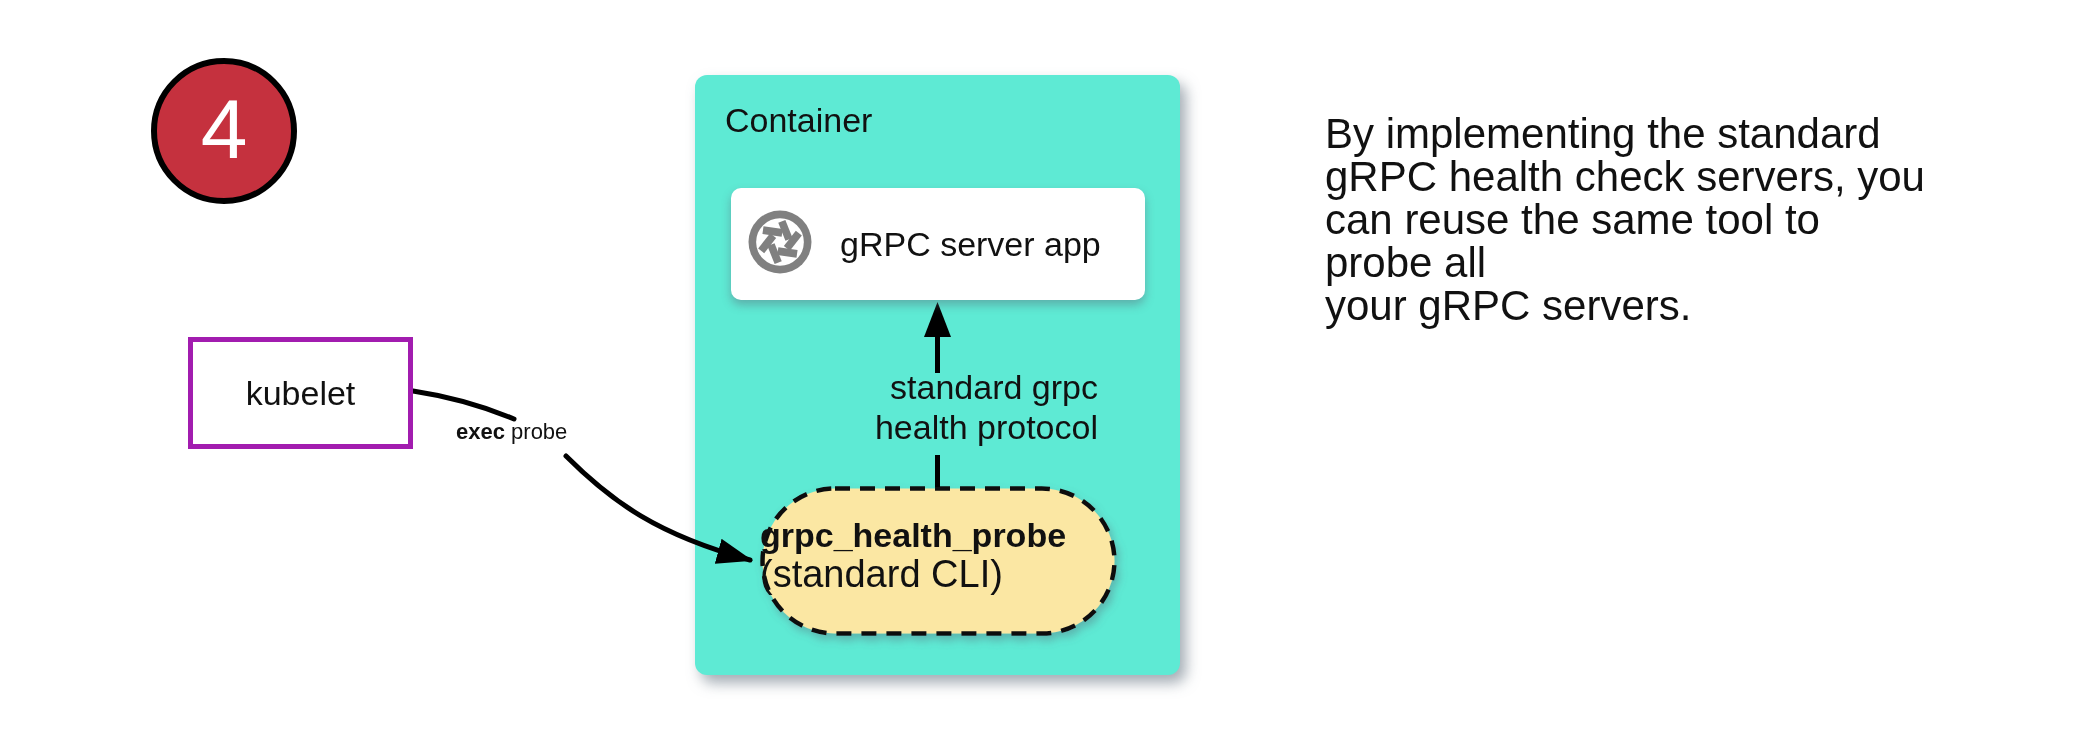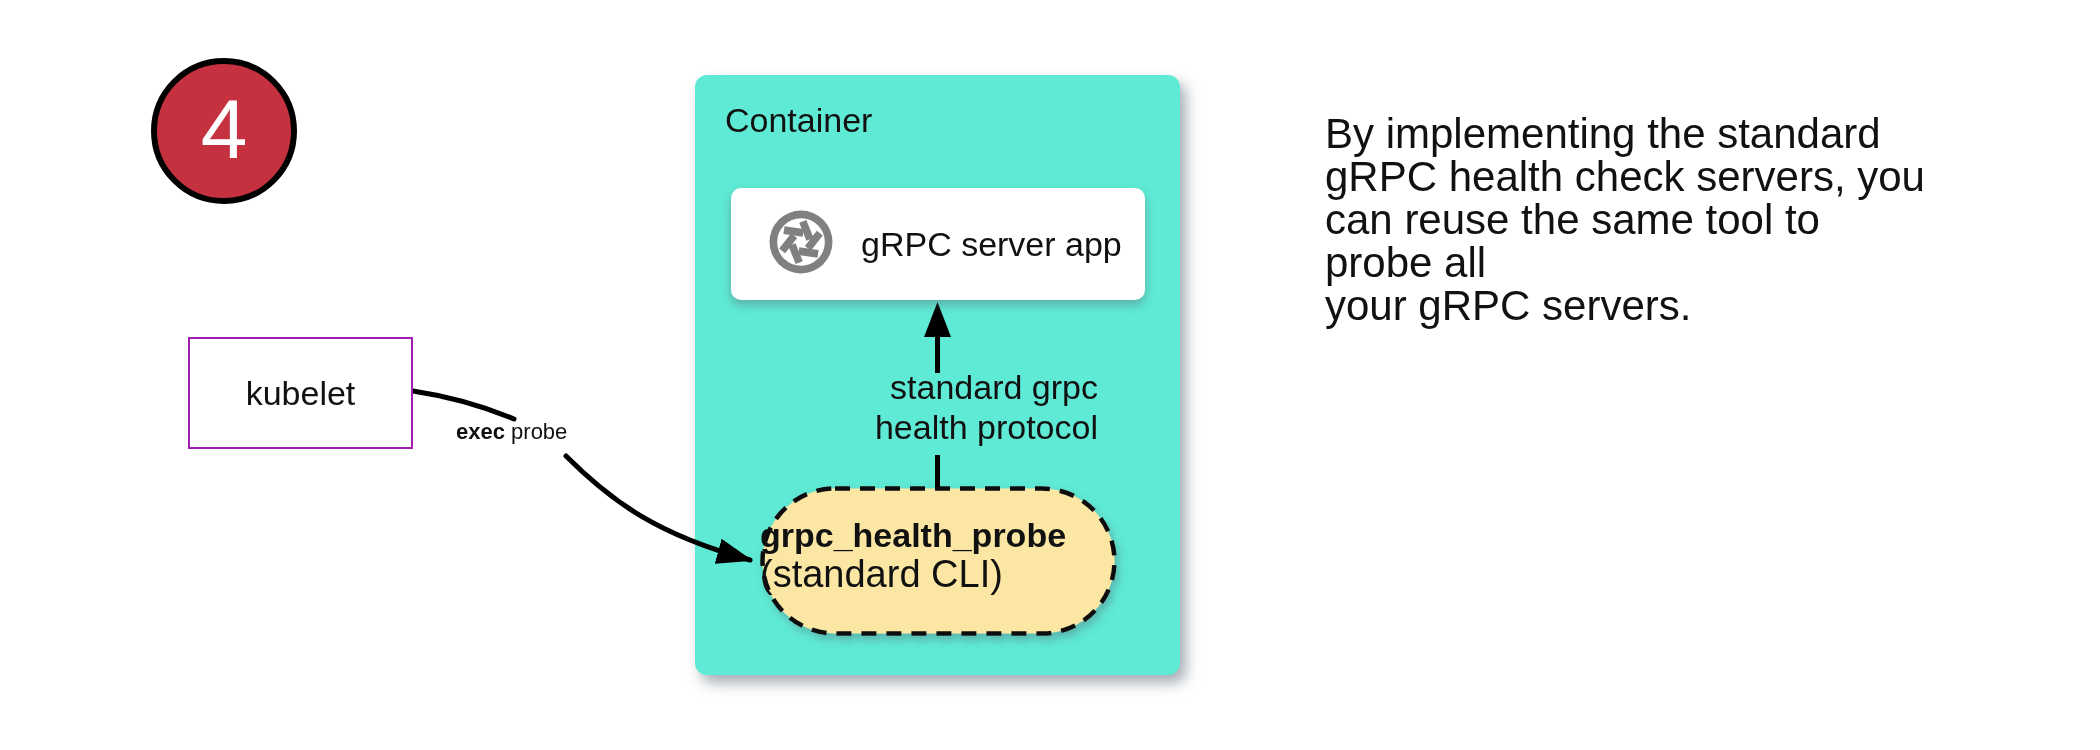--- a/index.html
+++ b/index.html
@@ -39,30 +39,30 @@
     position:absolute;left:30px;top:26px;
     font-size:34px;
   }
 
   
   #server-card{
     left:731px;top:188px;width:414px;height:112px;
     background:#fff;border-radius:10px;
     box-shadow:0 5px 10px rgba(90,105,120,.45);
     display:flex;align-items:center;
-    padding-left:34px;gap:24px;
+    padding-left:13px;gap:24px;
     box-sizing:border-box;
     z-index:3;
   }
   #server-card .label{font-size:34px;}
 
   
   #kubelet-box{
     left:188px;top:337px;width:225px;height:112px;
-    background:#fff;border:2px solid #a21caf;
+    background:#fff;border:5px solid #a21caf;
     box-sizing:border-box;
     display:flex;align-items:center;justify-content:center;
     z-index:3;
   }
   #kubelet-box .label{font-size:34px;}
 
   
   #exec-label{
     left:456px;top:419px;font-size:22px;z-index:3;white-space:pre;
   }

